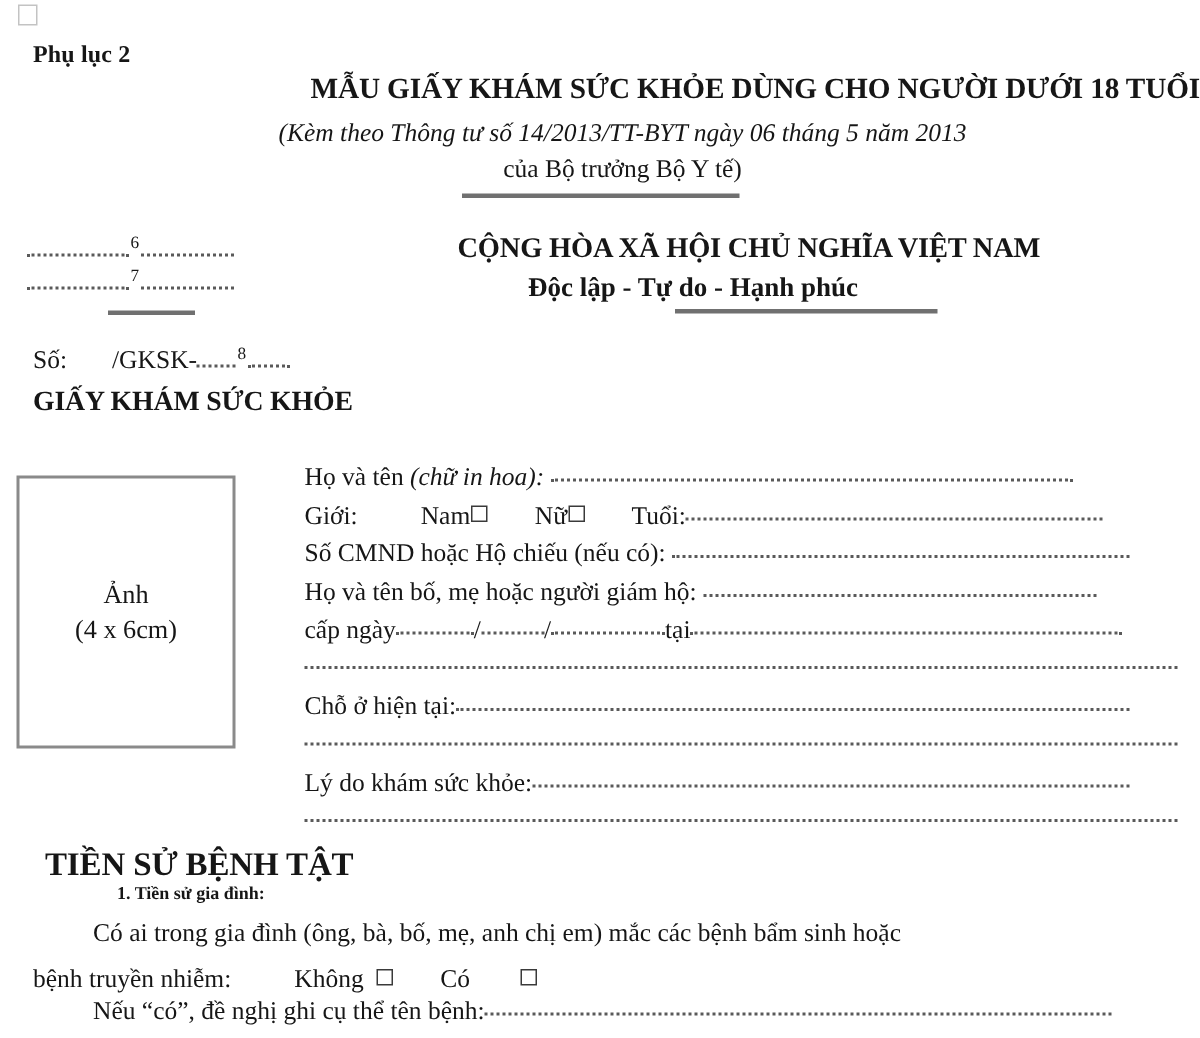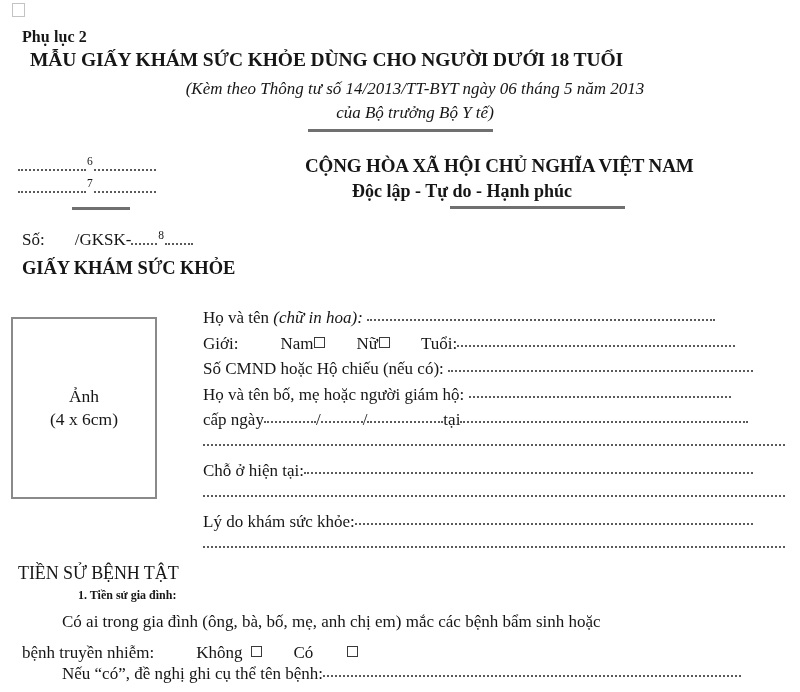--- a/index.html
+++ b/index.html
@@ -65,42 +65,41 @@
   
   #appendix-label {
     left: 22px; top: 28px;
     font-size: 16px;
     font-weight: bold;
     letter-spacing: .1px;
   }
   #doc-title {
     left: 0; top: 49px;
     width: 800px;
-    text-align: left;
+    text-align: right;
     font-size: 19.5px;
     font-weight: bold;
     letter-spacing: -.1px;
     padding-left: 30px;
     box-sizing: border-box;
   }
   #doc-subtitle-1 {
     left: 0; top: 79px;
     width: 800px;
     text-align: center;
     font-size: 17px;
     font-style: italic;
     padding-left: 30px;
     box-sizing: border-box;
   }
   #doc-subtitle-2 {
     left: 0; top: 103px;
     width: 800px;
     text-align: center;
     font-size: 17px;
-    font-style: italic;
     padding-left: 30px;
     box-sizing: border-box;
   }
   #title-rule { left: 308px; top: 129px; width: 185px; }
 
   
   #org-line-1 { left: 18px; top: 158px; font-size: 15px; }
   #org-line-2 { left: 18px; top: 180px; font-size: 15px; }
   .orgsup {
     position: relative;
@@ -174,23 +173,23 @@
     position: absolute;
     left: 0; right: 0; top: 9px;
     border-bottom: 2px dotted #5a5a5a;
   }
 
   .gap-sm { display: inline-block; width: 30px; }
   .gap-md { display: inline-block; width: 42px; }
 
   
   #history-heading {
-    left: 18px; top: 563px;
-    font-size: 18px;
-    font-weight: normal;
+    left: 30px; top: 563px;
+    font-size: 22px;
+    font-weight: bold;
     letter-spacing: -.1px;
   }
   #family-heading {
     left: 78px; top: 588px;
     font-size: 12px;
     font-weight: bold;
   }
   #family-q-1 { left: 62px; top: 612px; font-size: 17px; }
   #family-q-2 { left: 22px; top: 643px; font-size: 17px; }
   #family-q-3 { left: 62px; top: 663px; font-size: 17px; width: 740px; white-space: nowrap; overflow: hidden;}

